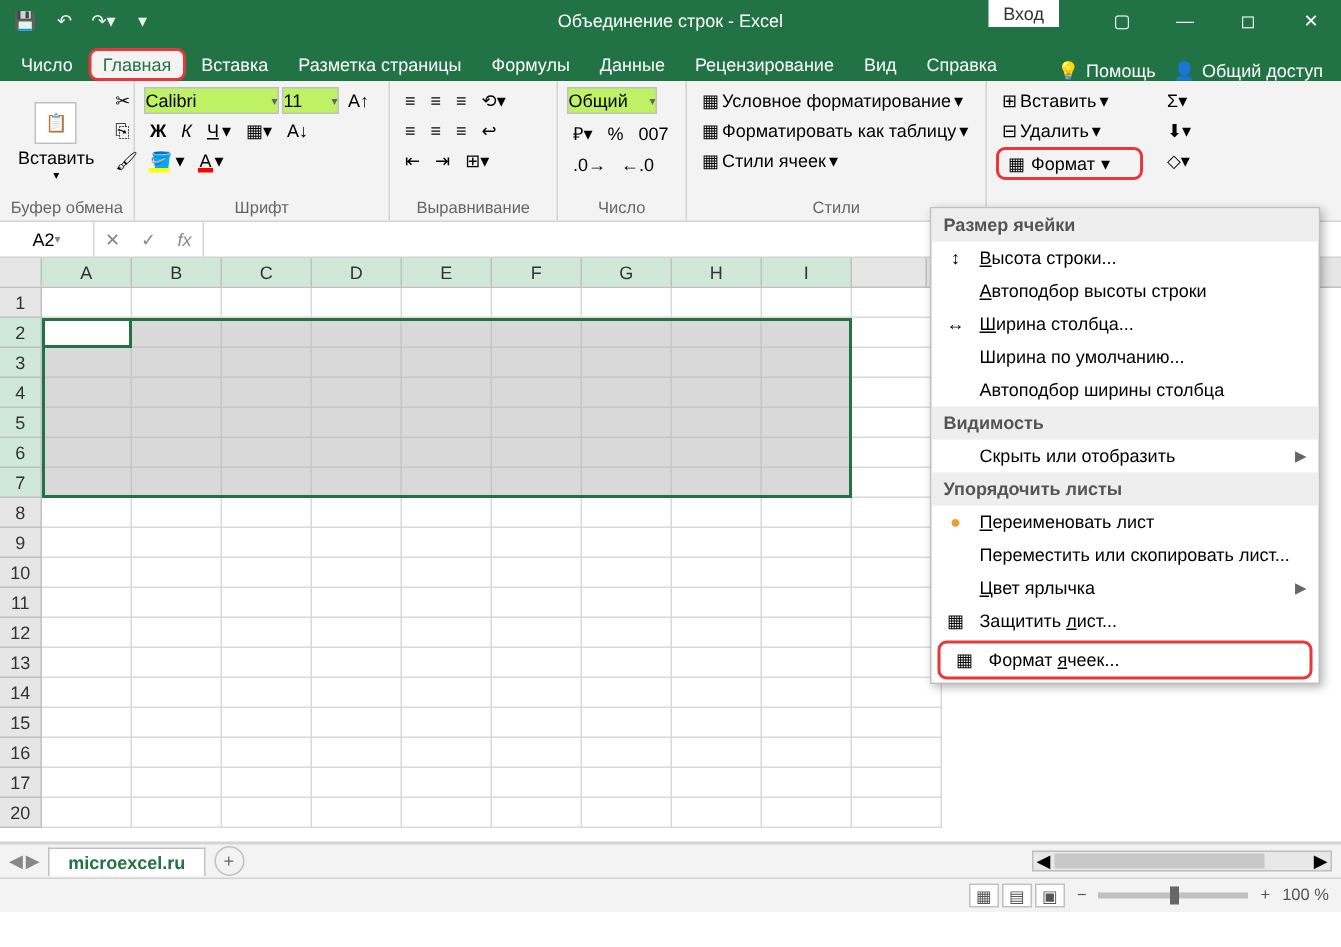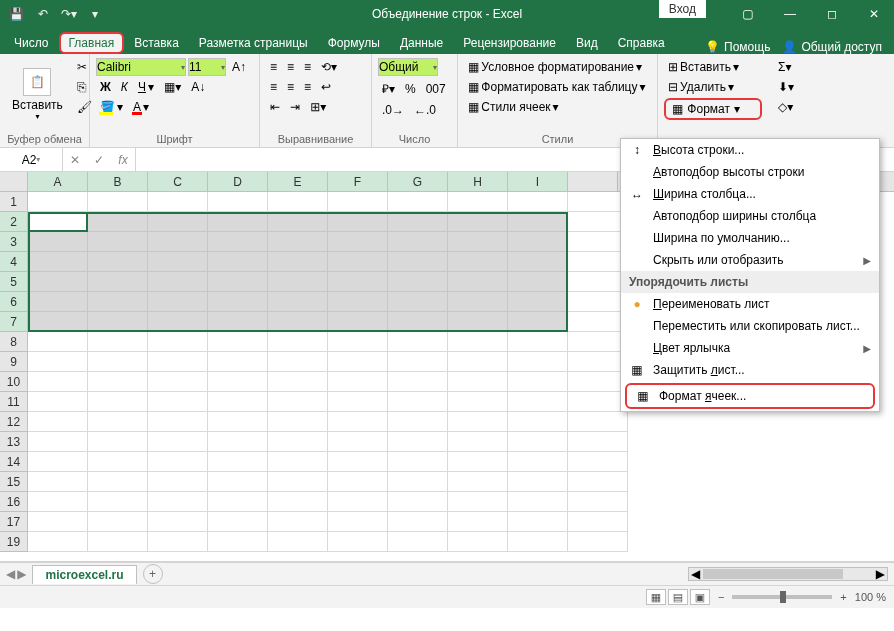--- a/index.html
+++ b/index.html
@@ -291,21 +291,21 @@
         <div class="row-h">8</div>
         <div class="row-h">9</div>
         <div class="row-h">10</div>
         <div class="row-h">11</div>
         <div class="row-h">12</div>
         <div class="row-h">13</div>
         <div class="row-h">14</div>
         <div class="row-h">15</div>
         <div class="row-h">16</div>
         <div class="row-h">17</div>
-        <div class="row-h">19</div>
+        <div class="row-h">20</div>
       </div>
     <div class="cells" id="cells">
       <div class="selection" style="left:0;top:20px;width:540px;height:120px"></div>
       <div class="active-cell" style="left:0;top:20px;width:60px;height:20px"></div>
     <div class="cell-row">
           <div class="cell"></div>
           <div class="cell"></div>
           <div class="cell"></div>
           <div class="cell"></div>
           <div class="cell"></div>
@@ -517,37 +517,39 @@
           <div class="cell"></div>
           <div class="cell"></div>
           <div class="cell"></div>
           <div class="cell"></div>
         </div>
       </div>
   </div>
 </div>
 
 <div class="dropdown">
+  <div class="dd-header">Размер ячейки</div>
   <div class="dd-item">
       <span class="ico">↕</span>
       <span><span class="u">В</span><span>ысота строки...</span></span>
     </div>
   <div class="dd-item">
       <span><span class="u">А</span>втоподбор высоты строки</span>
     </div>
   <div class="dd-item">
       <span class="ico">↔</span>
       <span><span class="u">Ш</span>ирина столбца...</span>
     </div>
   <div class="dd-item">
+      <span>Ширина по умолчанию...</span>
+    </div>
+  <div class="dd-item">
       <span>Автоподбор ширины столбца</span>
     </div>
-  <div class="dd-item">
-      <span>Ширина по умолчанию...</span>
-    </div>
+  <div class="dd-header">Видимость</div>
   <div class="dd-item">
       <span>Скрыть или отобразить</span>
       <span class="arrow-r">▶</span>
     </div>
   <div class="dd-header">Упорядочить листы</div>
   <div class="dd-item">
       <span class="ico" style="color:#e8a030">●</span>
       <span><span class="u">П</span>ереименовать лист</span>
     </div>
   <div class="dd-item">

